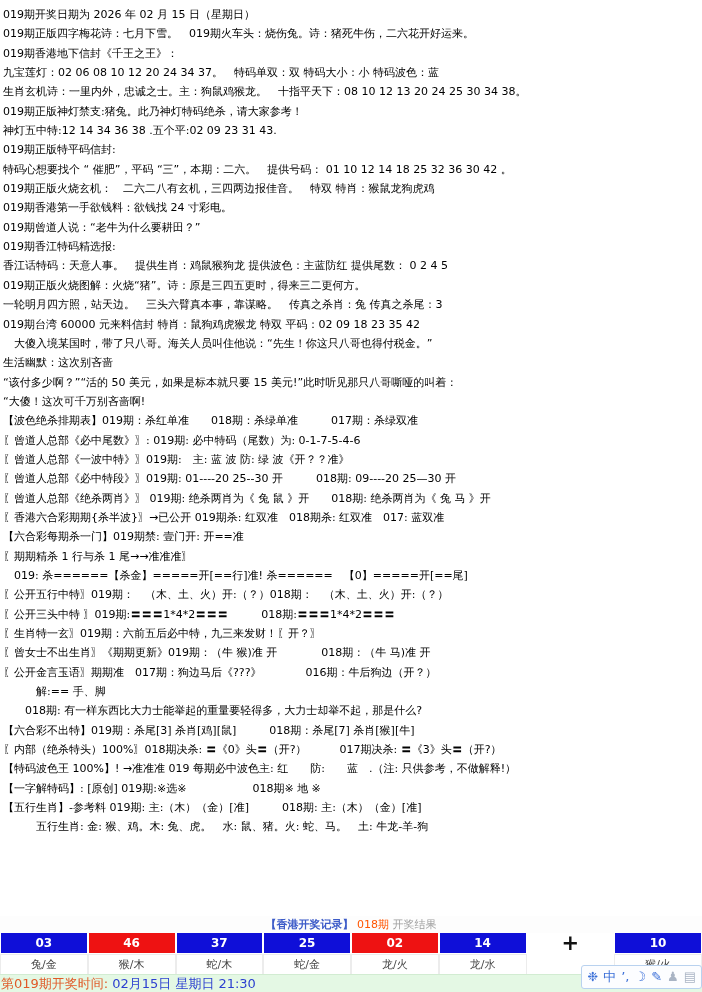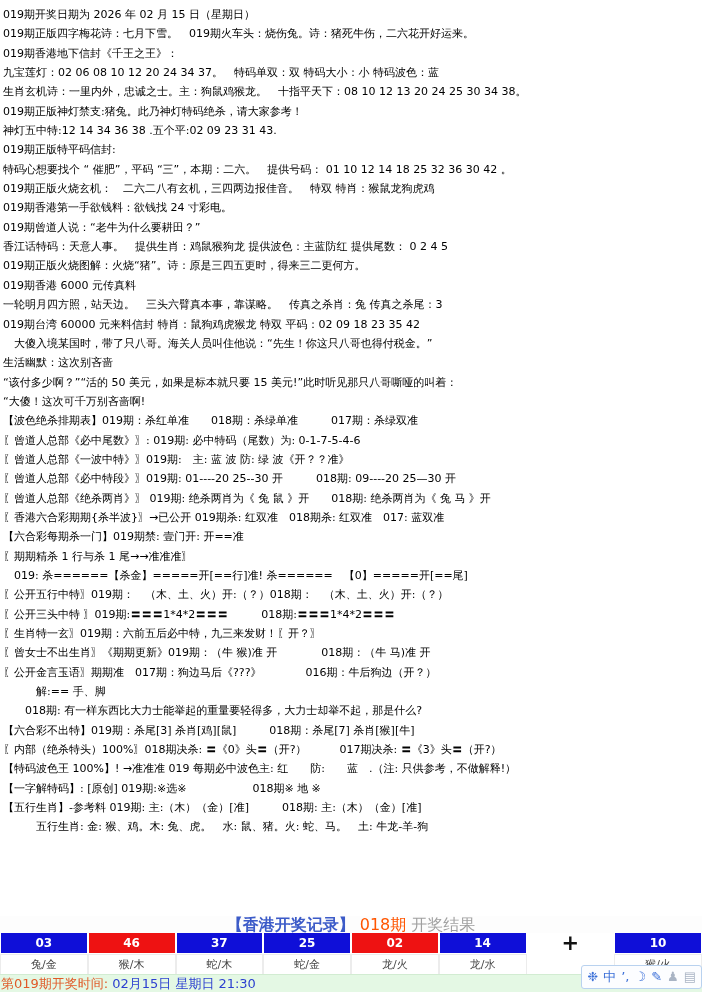--- a/index.html
+++ b/index.html
@@ -3,21 +3,21 @@
 <meta charset="utf-8">
 <style>
   html,body{margin:0;padding:0;background:#fff;}
   .page{position:relative;width:702px;height:992px;background:#ffffff;overflow:hidden;
         font-family:"DejaVu Sans","Liberation Sans",sans-serif;}
   
   .report{position:absolute;top:5px;left:3px;width:699px;color:#000;}
   .report .line{height:19.35px;line-height:19.35px;font-size:11px;white-space:pre;overflow:hidden;}
   
   .results{position:absolute;left:0;top:916px;width:702px;}
-  .res-header{height:17px;line-height:17px;text-align:center;font-size:16px;background:#fdfdfd;}
+  .res-header{height:17px;line-height:17px;text-align:center;font-size:11px;background:#fdfdfd;}
   .res-header .pre{font-weight:bold;}
   .grid{display:grid;grid-template-columns:repeat(8,1fr);}
   .ball{height:20px;margin:0 1px;display:flex;align-items:center;justify-content:center;
         color:#fff;font-size:12px;font-weight:bold;}
   .plus-cell{height:20px;display:flex;align-items:center;justify-content:center;
         background:#fff;color:#111;font-size:21px;font-weight:bold;}
   .zlabel{height:19px;display:flex;align-items:center;justify-content:center;
         font-size:11px;color:#444;background:#fff;border:1px solid #ececec;margin-top:1px;}
   .zlabel.noborder{border:none;background:#fff;}
   
@@ -42,23 +42,23 @@
       <div class="line">019期香港地下信封《千王之王》：</div>
       <div class="line">九宝莲灯：02 06 08 10 12 20 24 34 37。　特码单双：双 特码大小：小 特码波色：蓝</div>
       <div class="line">生肖玄机诗：一里内外，忠诚之士。主：狗鼠鸡猴龙。　十指平天下：08 10 12 13 20 24 25 30 34 38。</div>
       <div class="line">019期正版神灯禁支:猪兔。此乃神灯特码绝杀，请大家参考！</div>
       <div class="line">神灯五中特:12 14 34 36 38 .五个平:02 09 23 31 43.</div>
       <div class="line">019期正版特平码信封:</div>
       <div class="line">特码心想要找个 “ 催肥”，平码 “三”，本期：二六。　提供号码： 01 10 12 14 18 25 32 36 30 42 。</div>
       <div class="line">019期正版火烧玄机：　二六二八有玄机，三四两边报佳音。　特双 特肖：猴鼠龙狗虎鸡</div>
       <div class="line">019期香港第一手欲钱料：欲钱找 24 寸彩电。</div>
       <div class="line">019期曾道人说：“老牛为什么要耕田？”</div>
+      <div class="line">019期香江特码精选报:</div>
       <div class="line">香江话特码：天意人事。　提供生肖：鸡鼠猴狗龙 提供波色：主蓝防红 提供尾数： 0 2 4 5</div>
       <div class="line">019期正版火烧图解：火烧“猪”。诗：原是三四五更时，得来三二更何方。</div>
-      <div class="line">019期香港 6000 元传真料</div>
       <div class="line">一轮明月四方照，站天边。　三头六臂真本事，靠谋略。　传真之杀肖：兔 传真之杀尾：3</div>
       <div class="line">019期台湾 60000 元来料信封 特肖：鼠狗鸡虎猴龙 特双 平码：02 09 18 23 35 42</div>
       <div class="line">　大傻入境某国时，带了只八哥。海关人员叫住他说：“先生！你这只八哥也得付税金。”</div>
       <div class="line">生活幽默：这次别吝啬</div>
       <div class="line">“该付多少啊？”“活的 50 美元，如果是标本就只要 15 美元!”此时听见那只八哥嘶哑的叫着：</div>
       <div class="line">“大傻！这次可千万别吝啬啊!</div>
       <div class="line">【波色绝杀排期表】019期：杀红单准　　018期：杀绿单准　　　017期：杀绿双准</div>
       <div class="line">〖曾道人总部《必中尾数》〗: 019期: 必中特码（尾数）为: 0-1-7-5-4-6</div>
       <div class="line">〖曾道人总部《一波中特》〗019期:　主: 蓝 波 防: 绿 波《开？？准》</div>
       <div class="line">〖曾道人总部《必中特段》〗019期: 01----20 25--30 开　　　018期: 09----20 25—30 开</div>

